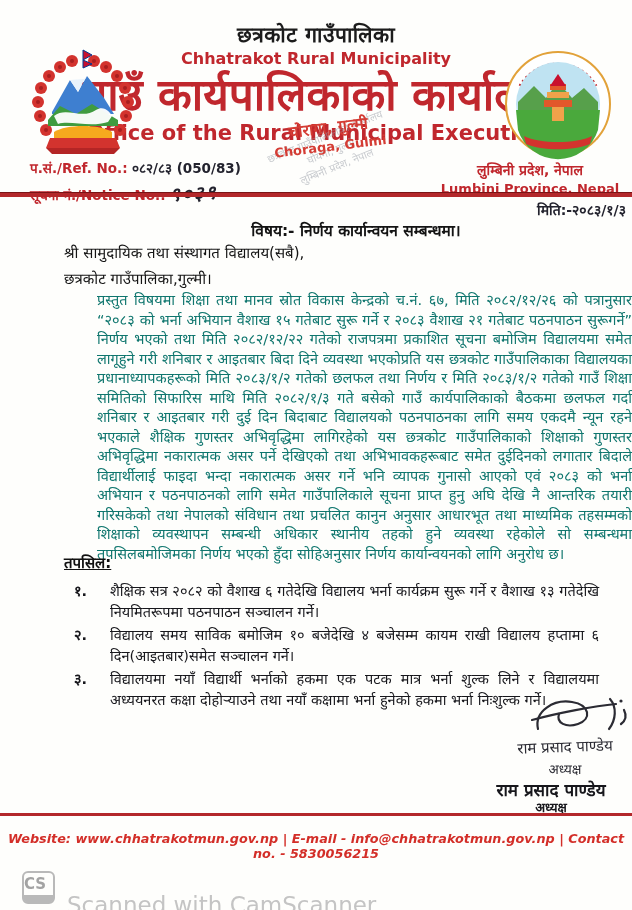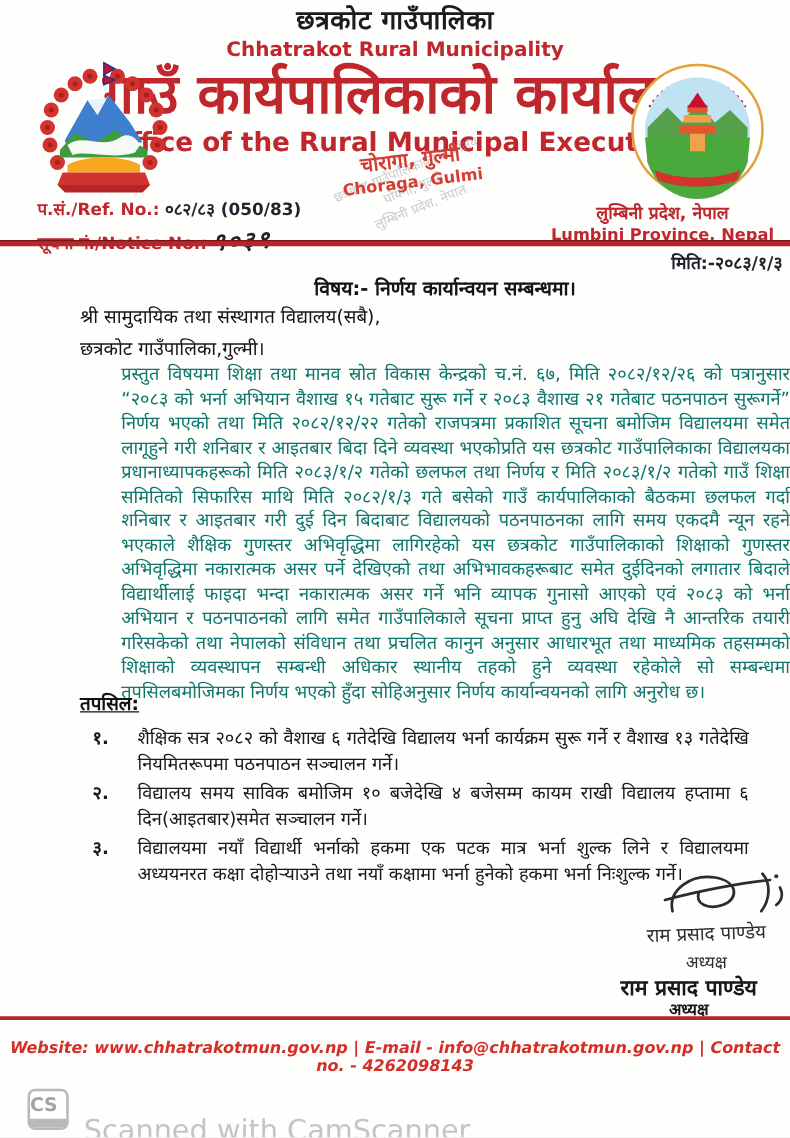--- a/index.html
+++ b/index.html
@@ -1,21 +1,21 @@
 <!DOCTYPE html>
 <html><head>
 <meta charset="utf-8">
 <style>
   html,body{margin:0;padding:0;background:#e9e9e9;}
   .page{
     position:relative;width:632px;height:910px;margin:0 auto;background:#fefefc;
     font-family:"DejaVu Sans","Liberation Sans",sans-serif;color:#1d1d1d;overflow:hidden;
   }
   
-  .hdr{position:absolute;top:1px;left:0;width:632px;text-align:center;}
+  .hdr{position:absolute;top:20px;left:0;width:632px;text-align:center;}
   .muni-np{font-size:21px;font-weight:bold;color:#1c1c1c;letter-spacing:.5px;}
   .muni-en{font-size:16px;font-weight:bold;color:#c0272d;margin-top:1px;}
   .office-np{font-size:44px;font-weight:bold;color:#c0272d;margin-top:2px;line-height:1.15;}
   .office-en{font-size:21px;font-weight:bold;color:#c0272d;margin-top:0px;}
   .logo{position:absolute;}
   .logo-left{top:46px;left:24px;}
   .logo-right{top:44px;left:500px;}
   
   .stamp-faint{
     position:absolute;top:128px;left:236px;width:190px;text-align:center;
@@ -231,21 +231,21 @@
       </g>
       <circle cx="93" cy="8" r="1.6" fill="#2b2b33"></circle>
     </svg>
   </div>
   <div class="sig-hand">राम प्रसाद पाण्डेय</div>
   <div class="sig-hand-title">अध्यक्ष</div>
   <div class="sig-print">राम प्रसाद पाण्डेय</div>
   <div class="sig-print-title">अध्यक्ष</div>
 
   <div class="rule-bottom"></div>
-  <div class="contact">Website: www.chhatrakotmun.gov.np  |  E-mail - info@chhatrakotmun.gov.np  |  Contact no. - 4262098143</div>
+  <div class="contact">Website: www.chhatrakotmun.gov.np  |  E-mail - info@chhatrakotmun.gov.np  |  Contact no. - 5830056215</div>
 
   <div class="cam">
     <div class="cs-badge">
       <div class="cs-txt">CS</div>
       <div class="cs-bar"></div>
     </div>
     <div class="cam-text">Scanned with CamScanner</div>
   </div>
 
 </div>

